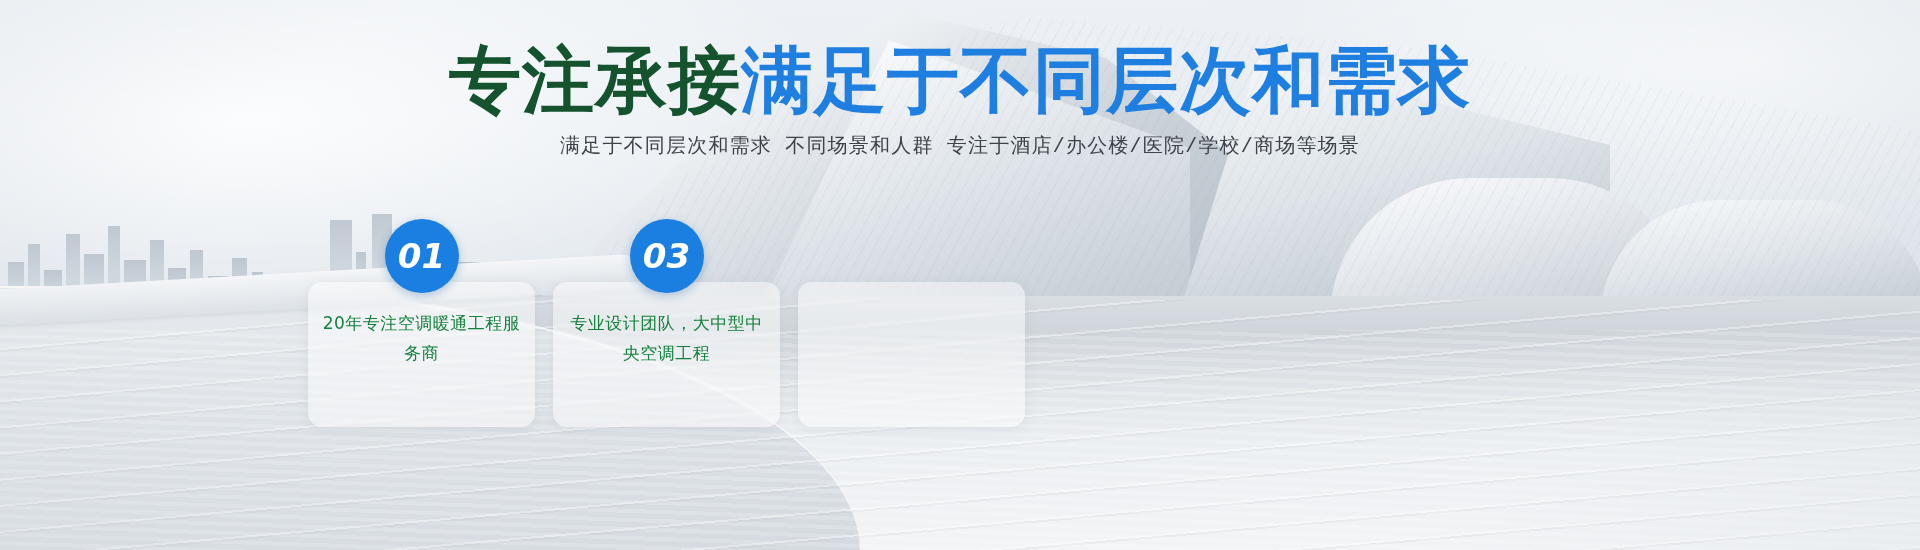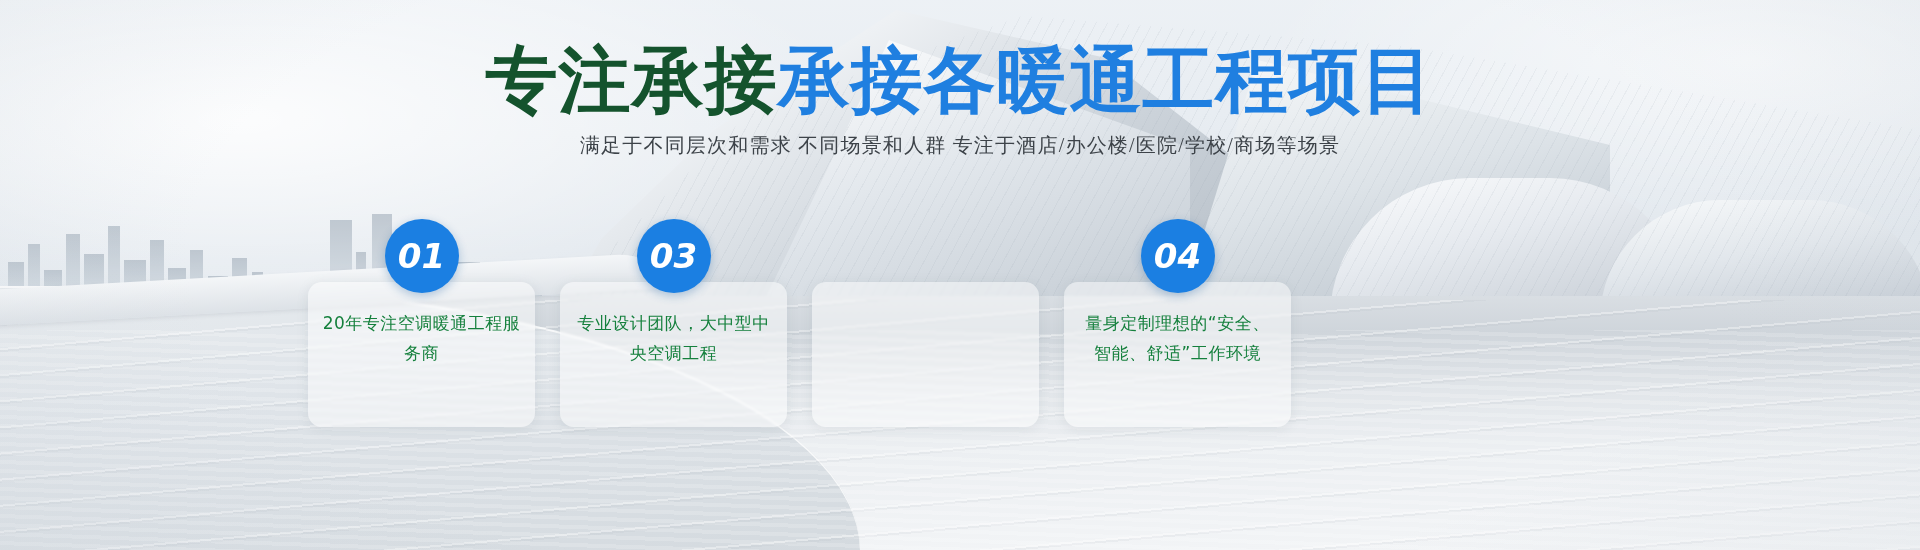--- a/index.html
+++ b/index.html
@@ -122,29 +122,29 @@
   .hl-dark { color:#14532d; }
   .hl-blue { color:#1f7fe0; }
 
   .subtitle {
     position:absolute; left:0; top:132px; width:1920px;
     text-align:center;
     font-size:20px;
     color:#3d4349;
     letter-spacing:1.2px;
     white-space:nowrap;
-    font-family:Liberation Serif, serif;
+    font-family:Liberation Mono, monospace;
   }
 
   
   .cards {
     position:absolute; left:296px; top:282px;
     width:1232px; height:150px;
     display:flex;
-    gap:25px;
+    gap:18px;
     padding-left:12px;
   }
   .card {
     position:relative;
     width:227px;
     height:145px;
     border-radius:14px;
     background:rgba(255,255,255,.48);
     box-shadow:0 2px 12px rgba(120,132,145,.14);
     backdrop-filter:blur(1px);
@@ -223,39 +223,35 @@
   <div class="panelines"></div>
 
   <div class="ground"></div>
   <div class="road-curve"></div>
   <div class="road-lines"></div>
   <div class="road-blur"></div>
   <div class="guard"></div>
   <div class="vignette"></div>
 
   <div class="headline">
-    <span class="hl-dark">专注承接</span><span class="hl-blue">承接各暖通工程项目</span>
+    <span class="hl-dark">专注承接</span><span class="hl-blue">满足于不同层次和需求</span>
   </div>
 
   <div class="subtitle">满足于不同层次和需求  不同场景和人群  专注于酒店/办公楼/医院/学校/商场等场景</div>
 
   <div class="cards">
 
     <div class="card">
       <div class="num">01</div>
       <div class="txt">20年专注空调暖通工程服务商</div>
     </div>
 
     <div class="card">
       <div class="num">03</div>
       <div class="txt">专业设计团队，大中型中央空调工程</div>
     </div>
 
     <div class="card">
     </div>
 
-    <div class="card">
-      <div class="num">04</div>
-      <div class="txt">量身定制理想的“安全、智能、舒适”工作环境</div>
-    </div>
 
   </div>
 </div>
 
 </body></html>

